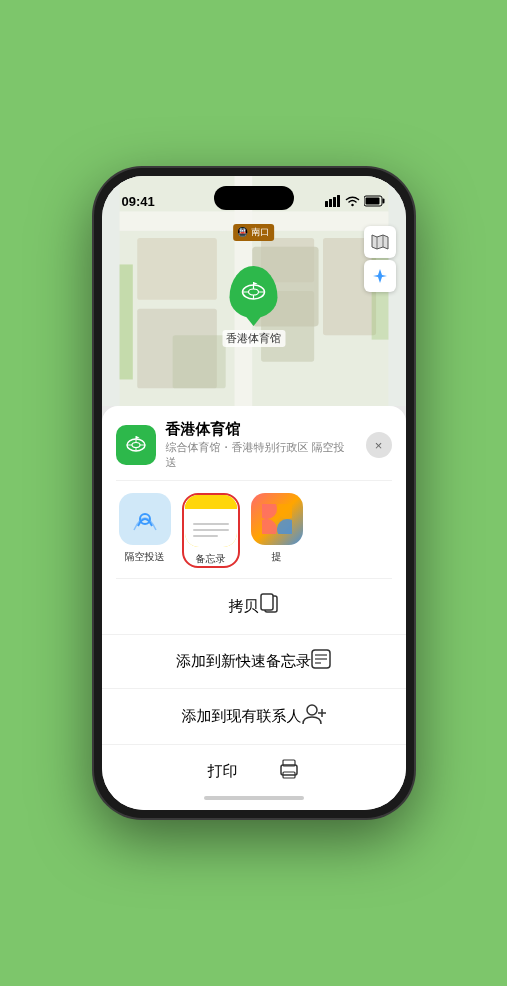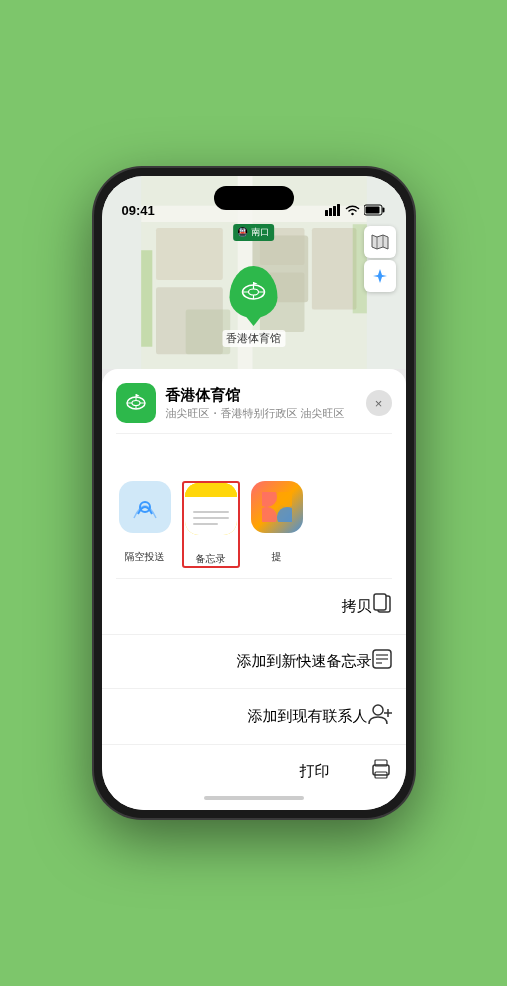--- a/index.html
+++ b/index.html
@@ -35,21 +35,21 @@
     }
 
     
     .status-bar {
       background: transparent;
       padding: 10px 20px 4px;
       display: flex;
       justify-content: space-between;
       align-items: flex-end;
       position: absolute;
-      top: 17px;
+      top: 8px;
       left: 0;
       right: 0;
       z-index: 10;
     }
 
     .status-time {
       font-size: 13px;
       font-weight: 600;
       color: #000;
     }
@@ -161,21 +161,21 @@
       padding: 1px 4px;
       border-radius: 3px;
     }
 
     
     .subway-label {
       position: absolute;
       top: 48px;
       left: 50%;
       transform: translateX(-50%);
-      background: #15803d;
+      background: #a16207;
       color: white;
       font-size: 9px;
       padding: 2px 5px;
       border-radius: 3px;
       white-space: nowrap;
     }
 
     
     .bottom-sheet {
       background: white;
@@ -248,23 +248,22 @@
       overflow-x: auto;
       scrollbar-width: none;
     }
 
     .share-row::-webkit-scrollbar { display: none; }
 
     .share-item {
       display: flex;
       flex-direction: column;
       align-items: center;
-      gap: 17px;
+      gap: 5px;
       min-width: 58px;
-      margin-top: 35px;
     }
 
     .share-icon {
       width: 52px;
       height: 52px;
       border-radius: 14px;
       display: flex;
       align-items: center;
       justify-content: center;
       font-size: 24px;
@@ -281,28 +280,28 @@
 
     .share-icon-label {
       font-size: 10px;
       color: #333;
       text-align: center;
     }
 
     
     .notes-highlighted {
       border: 2px solid #e03030;
-      border-radius: 3px;
+      border-radius: 16px;
     }
 
     
     .action-row {
       display: flex;
       align-items: center;
-      justify-content: flex-end;
+      justify-content: center;
       padding: 14px 14px;
       border-bottom: 1px solid #f0f0f0;
     }
 
     .action-label {
       font-size: 15px;
       color: #000;
     }
 
     .action-icon {
@@ -453,21 +452,21 @@
             <line x1="12" y1="6" x2="12" y2="9.5" stroke="white" stroke-width="1"></line>
             <line x1="12" y1="14.5" x2="12" y2="18" stroke="white" stroke-width="1"></line>
             <line x1="3" y1="12" x2="8" y2="12" stroke="white" stroke-width="1"></line>
             <line x1="16" y1="12" x2="21" y2="12" stroke="white" stroke-width="1"></line>
             <line x1="12" y1="3" x2="12" y2="6" stroke="white" stroke-width="1"></line>
             <polygon points="12,3 15.5,4.5 12,6" fill="white"></polygon>
           </svg>
         </div>
         <div class="venue-info">
           <div class="venue-name">香港体育馆</div>
-          <div class="venue-desc">油尖旺区・香港特别行政区 油尖旺区</div>
+          <div class="venue-desc">综合体育馆・香港特别行政区 隔空投送</div>
         </div>
         <div class="close-btn">×</div>
       </div>
 
       <div class="divider"></div>
 
       <div class="share-row">
 
         <div class="share-item">
           <div class="share-icon airdrop">

